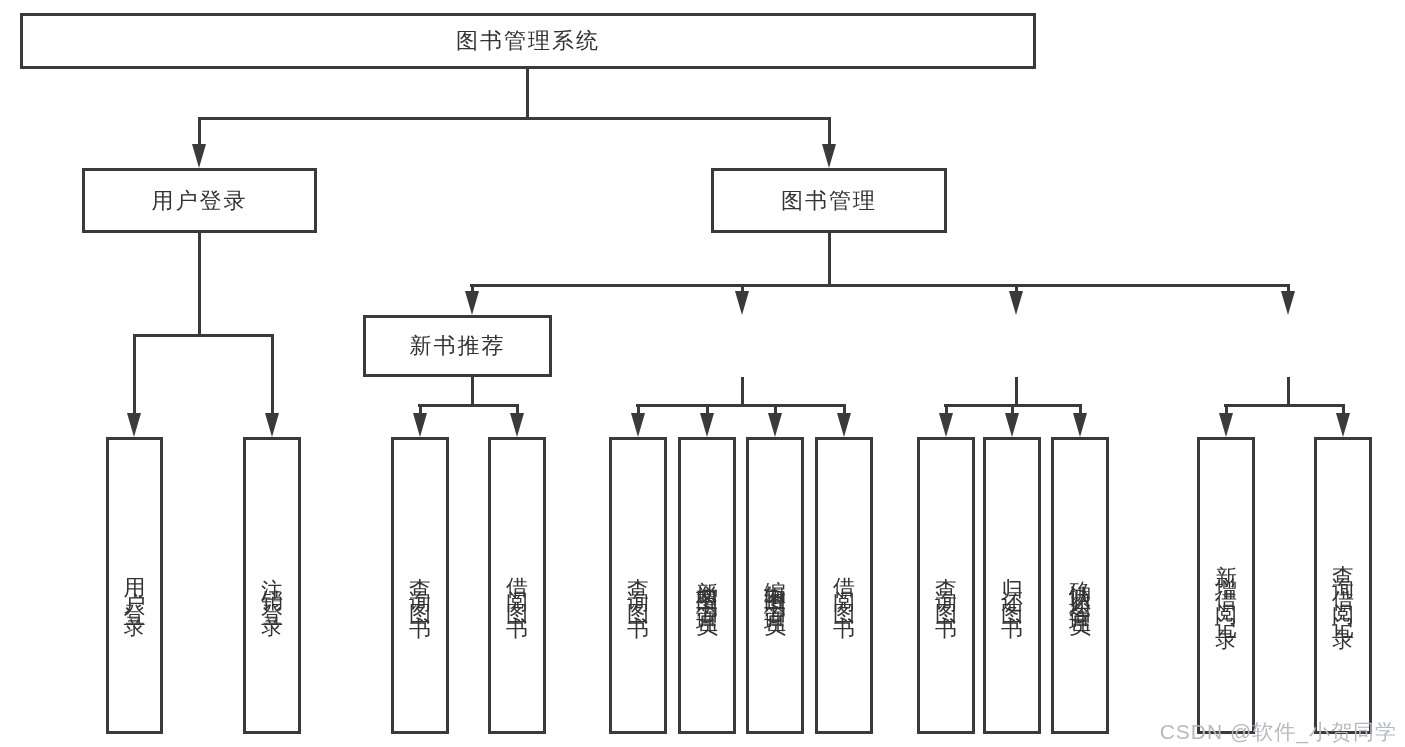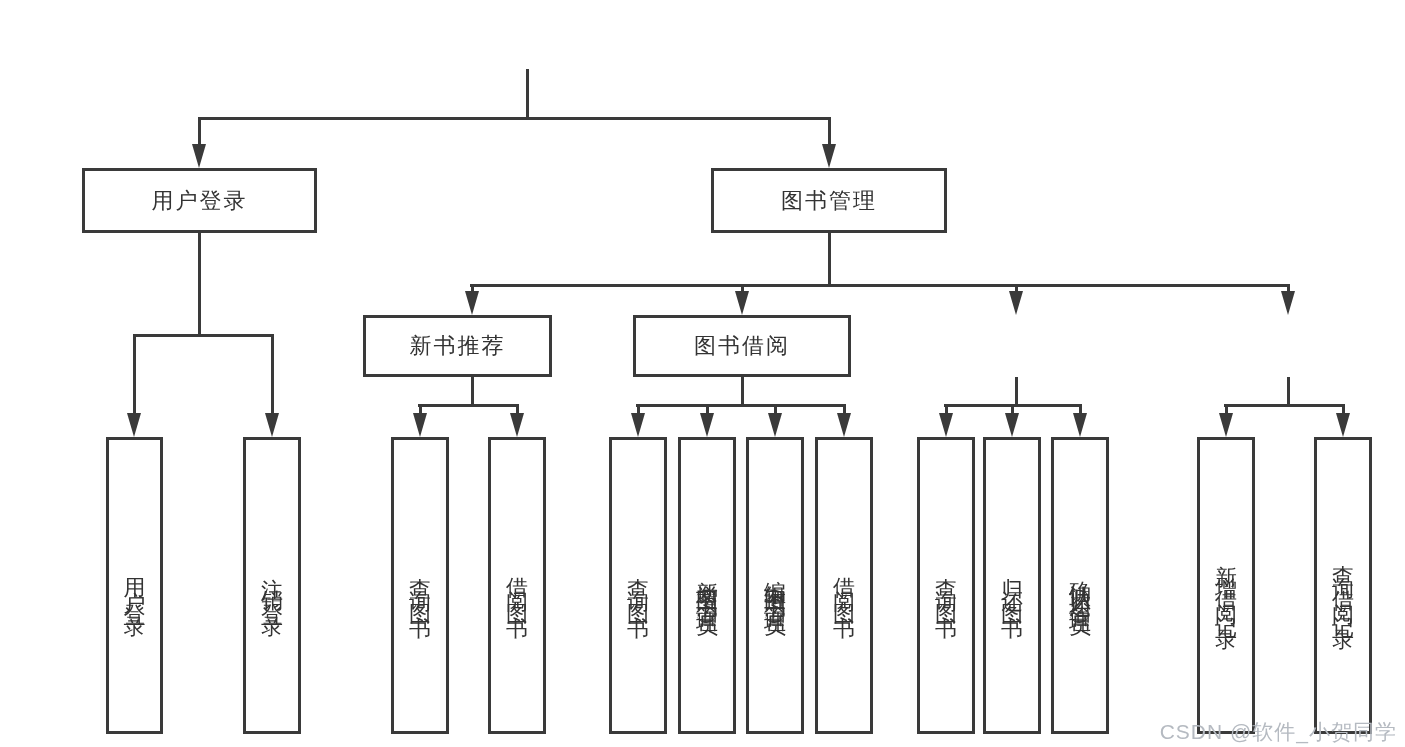--- a/index.html
+++ b/index.html
@@ -58,33 +58,33 @@
     letter-spacing: 1px;
     white-space: nowrap;
     margin-top: 26px;
   }
 </style>
 </head>
 <body>
 
 <div id="canvas">
 
+  <div class="box h" style="left:20px; top:13px; width:1016px; height:56px;">
+    <span class="lbl">图书管理系统</span>
+  </div>
 
   <div class="box h" style="left:82px; top:168px; width:235px; height:65px;">
     <span class="lbl">用户登录</span>
   </div>
   <div class="box h" style="left:711px; top:168px; width:236px; height:65px;">
     <span class="lbl">图书管理</span>
   </div>
 
   <div class="box h" style="left:363px; top:315px; width:189px; height:62px;">
     <span class="lbl">新书推荐</span>
-  </div>
-  <div class="box h" style="left:633px; top:315px; width:218px; height:62px;">
-    <span class="lbl">图书借阅</span>
   </div>
 
   <div class="box v" style="left:106px; top:437px; width:57px; height:297px;">
     <span class="lbl">用户登录</span>
   </div>
   <div class="box v" style="left:243px; top:437px; width:58px; height:297px;">
     <span class="lbl">注销登录</span>
   </div>
 
   <div class="box v" style="left:391px; top:437px; width:58px; height:297px;">

